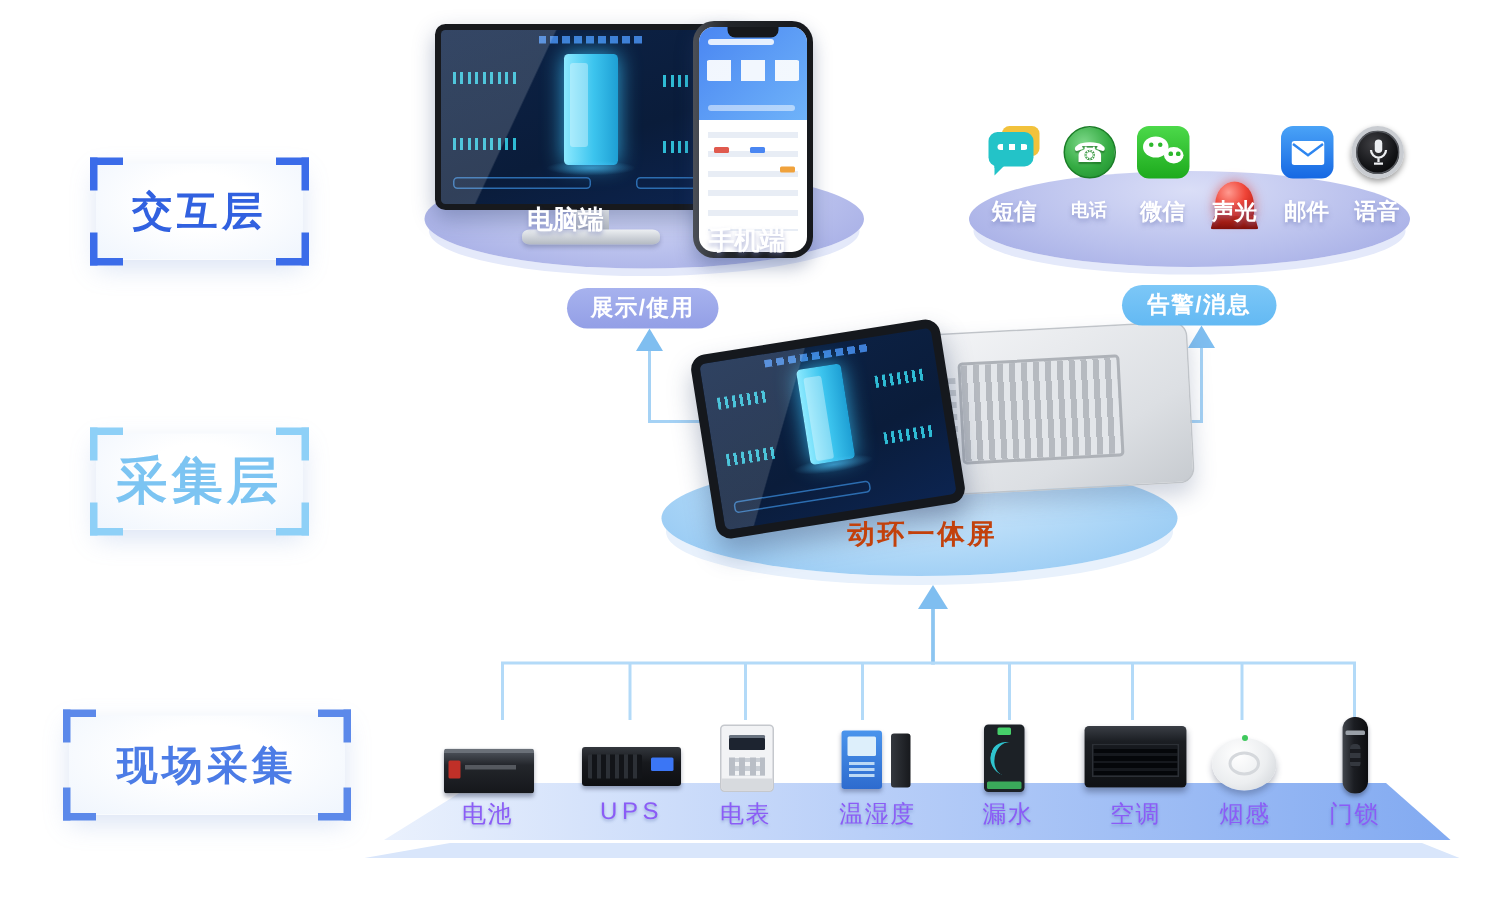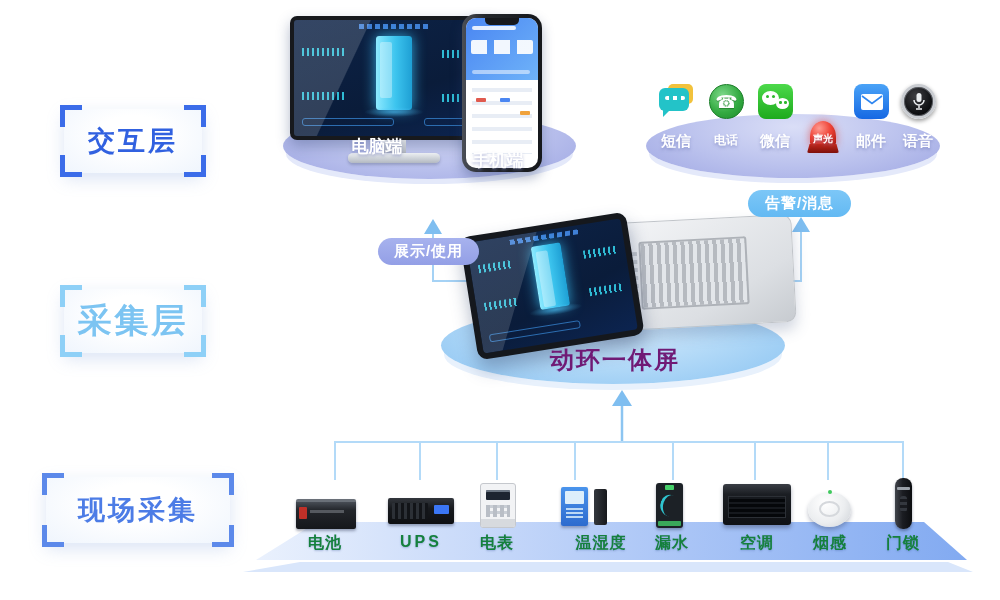--- a/index.html
+++ b/index.html
@@ -34,28 +34,28 @@
           background:radial-gradient(ellipse at 50% 20%,#dadef7 0%,#bac1ed 55%,#9fa7e3 100%);
           box-shadow:0 8px 0 -3px #e4e9fa;}
   .el-left{left:283px;top:113px;width:293px;height:66px;}
   .el-right{left:646px;top:114px;width:294px;height:64px;}
   .el-mid{left:441px;top:307px;width:344px;height:77px;
           background:radial-gradient(ellipse at 50% 22%,#d8ecfc 0%,#aed7f7 55%,#8cc4f2 100%);
           box-shadow:0 9px 0 -3px #e8f1fc;}
 
   .plat-label{position:absolute;z-index:6;color:#fff;font-weight:bold;white-space:nowrap;
               transform:translateX(-50%);text-shadow:0 2px 3px rgba(105,115,180,.5);}
-  .gateway-label{position:absolute;z-index:6;color:#701a75;font-weight:bold;font-size:24px;
+  .gateway-label{position:absolute;z-index:6;color:#c2410c;font-weight:bold;font-size:18px;
                  letter-spacing:2px;transform:translateX(-50%);white-space:nowrap;}
 
   
   .pill{position:absolute;z-index:5;height:27px;border-radius:14px;display:flex;
         align-items:center;justify-content:center;color:#fff;font-weight:bold;font-size:15px;
         letter-spacing:1px;}
-  .pill-display{left:378px;top:192px;width:101px;background:linear-gradient(180deg,#a7b2ee,#939fe6);margin-top:46px;}
+  .pill-display{left:378px;top:192px;width:101px;background:linear-gradient(180deg,#a7b2ee,#939fe6);}
   .pill-alert{left:748px;top:190px;width:103px;background:linear-gradient(180deg,#7cc7f7,#63b9f3);}
 
   
   .monitor{position:absolute;left:290px;top:16px;z-index:4;}
   .mon-screen{width:208px;height:124px;background:#17191d;border-radius:7px;padding:4px;
               box-sizing:border-box;box-shadow:0 6px 14px rgba(40,60,110,.35);}
   .mon-display{position:relative;width:100%;height:100%;border-radius:3px;overflow:hidden;
                background:linear-gradient(160deg,#0d2347 0%,#0a1c3a 60%,#0c2450 100%);}
   .mon-display:after{content:"";position:absolute;inset:0;
                background:linear-gradient(115deg,rgba(255,255,255,.16) 0%,rgba(255,255,255,.16) 30%,transparent 30.5%);}
@@ -203,21 +203,21 @@
         box-shadow:0 3px 4px rgba(40,50,80,.3);}
   .d-smoke:before{content:"";position:absolute;left:11px;top:9px;width:21px;height:16px;border-radius:50%;
         border:2px solid #d5d8dc;box-sizing:border-box;}
   .d-smoke:after{content:"";position:absolute;left:20px;top:-2px;width:4px;height:4px;border-radius:50%;background:#3fc95d;}
   .d-lock{left:895px;top:478px;width:17px;height:51px;border-radius:8px;
         background:linear-gradient(90deg,#41454c 0%,#1b1d22 45%,#0c0d10 100%);box-shadow:0 2px 3px rgba(40,50,80,.45);}
   .d-lock:before{content:"";position:absolute;left:2px;top:9px;width:13px;height:3px;background:#9aa0a8;border-radius:1px;}
   .d-lock:after{content:"";position:absolute;left:5px;top:18px;width:7px;height:16px;border-radius:3px;
         background:repeating-linear-gradient(180deg,#34383f 0 3px,#191b20 3px 6px);}
 
-  .field-label{position:absolute;top:533px;z-index:6;color:#15803d;font-weight:bold;font-size:16px;
+  .field-label{position:absolute;top:533px;z-index:6;color:#8b5cf6;font-weight:normal;font-size:16px;
         letter-spacing:1px;transform:translateX(-50%);white-space:nowrap;
         text-shadow:0 1px 2px rgba(60,90,160,.35);}
 </style>
 </head>
 <body>
 
 <div class="stage">
 
   <svg class="overlay" width="1000" height="600" viewBox="0 0 1000 600">
     <defs>
@@ -335,21 +335,21 @@
       <rect x="4.5" y="1" width="5" height="9" rx="2.5" fill="#eceef1"></rect>
       <path d="M2 8 a5 5 0 0 0 10 0" stroke="#eceef1" stroke-width="1.5" fill="none"></path>
       <line x1="7" y1="13.5" x2="7" y2="16" stroke="#eceef1" stroke-width="1.5"></line>
       <line x1="4" y1="17" x2="10" y2="17" stroke="#eceef1" stroke-width="1.5"></line>
     </svg>
   </div>
 
   <div class="plat-label" style="left:676px;top:132px;font-size:15px;">短信</div>
   <div class="plat-label" style="left:726px;top:132px;font-size:12px;">电话</div>
   <div class="plat-label" style="left:775px;top:132px;font-size:15px;">微信</div>
-  <div class="plat-label" style="left:823px;top:132px;font-size:10px;">声光</div>
+  <div class="plat-label" style="left:823px;top:132px;font-size:15px;">声光</div>
   <div class="plat-label" style="left:871px;top:132px;font-size:15px;">邮件</div>
   <div class="plat-label" style="left:918px;top:132px;font-size:15px;">语音</div>
 
   <div class="pill pill-display">展示/使用</div>
   <div class="pill pill-alert">告警/消息</div>
 
   <div class="ellipse el-mid"></div>
   <div class="tab-back">
     <div class="fins"></div>
   </div>
@@ -377,19 +377,19 @@
   <div class="dev d-leak">
       <div class="term"></div>
     </div>
   <div class="dev d-ac"></div>
   <div class="dev d-smoke"></div>
   <div class="dev d-lock"></div>
 
   <div class="field-label" style="left:325px;">电池</div>
   <div class="field-label" style="left:421px;letter-spacing:3px;">UPS</div>
   <div class="field-label" style="left:497px;">电表</div>
-  <div class="field-label" style="left:601px;">温湿度</div>
+  <div class="field-label" style="left:585px;">温湿度</div>
   <div class="field-label" style="left:672px;">漏水</div>
   <div class="field-label" style="left:757px;">空调</div>
   <div class="field-label" style="left:830px;">烟感</div>
   <div class="field-label" style="left:903px;text-align:center;">门锁</div>
 
 </div>
 
 </body></html>

